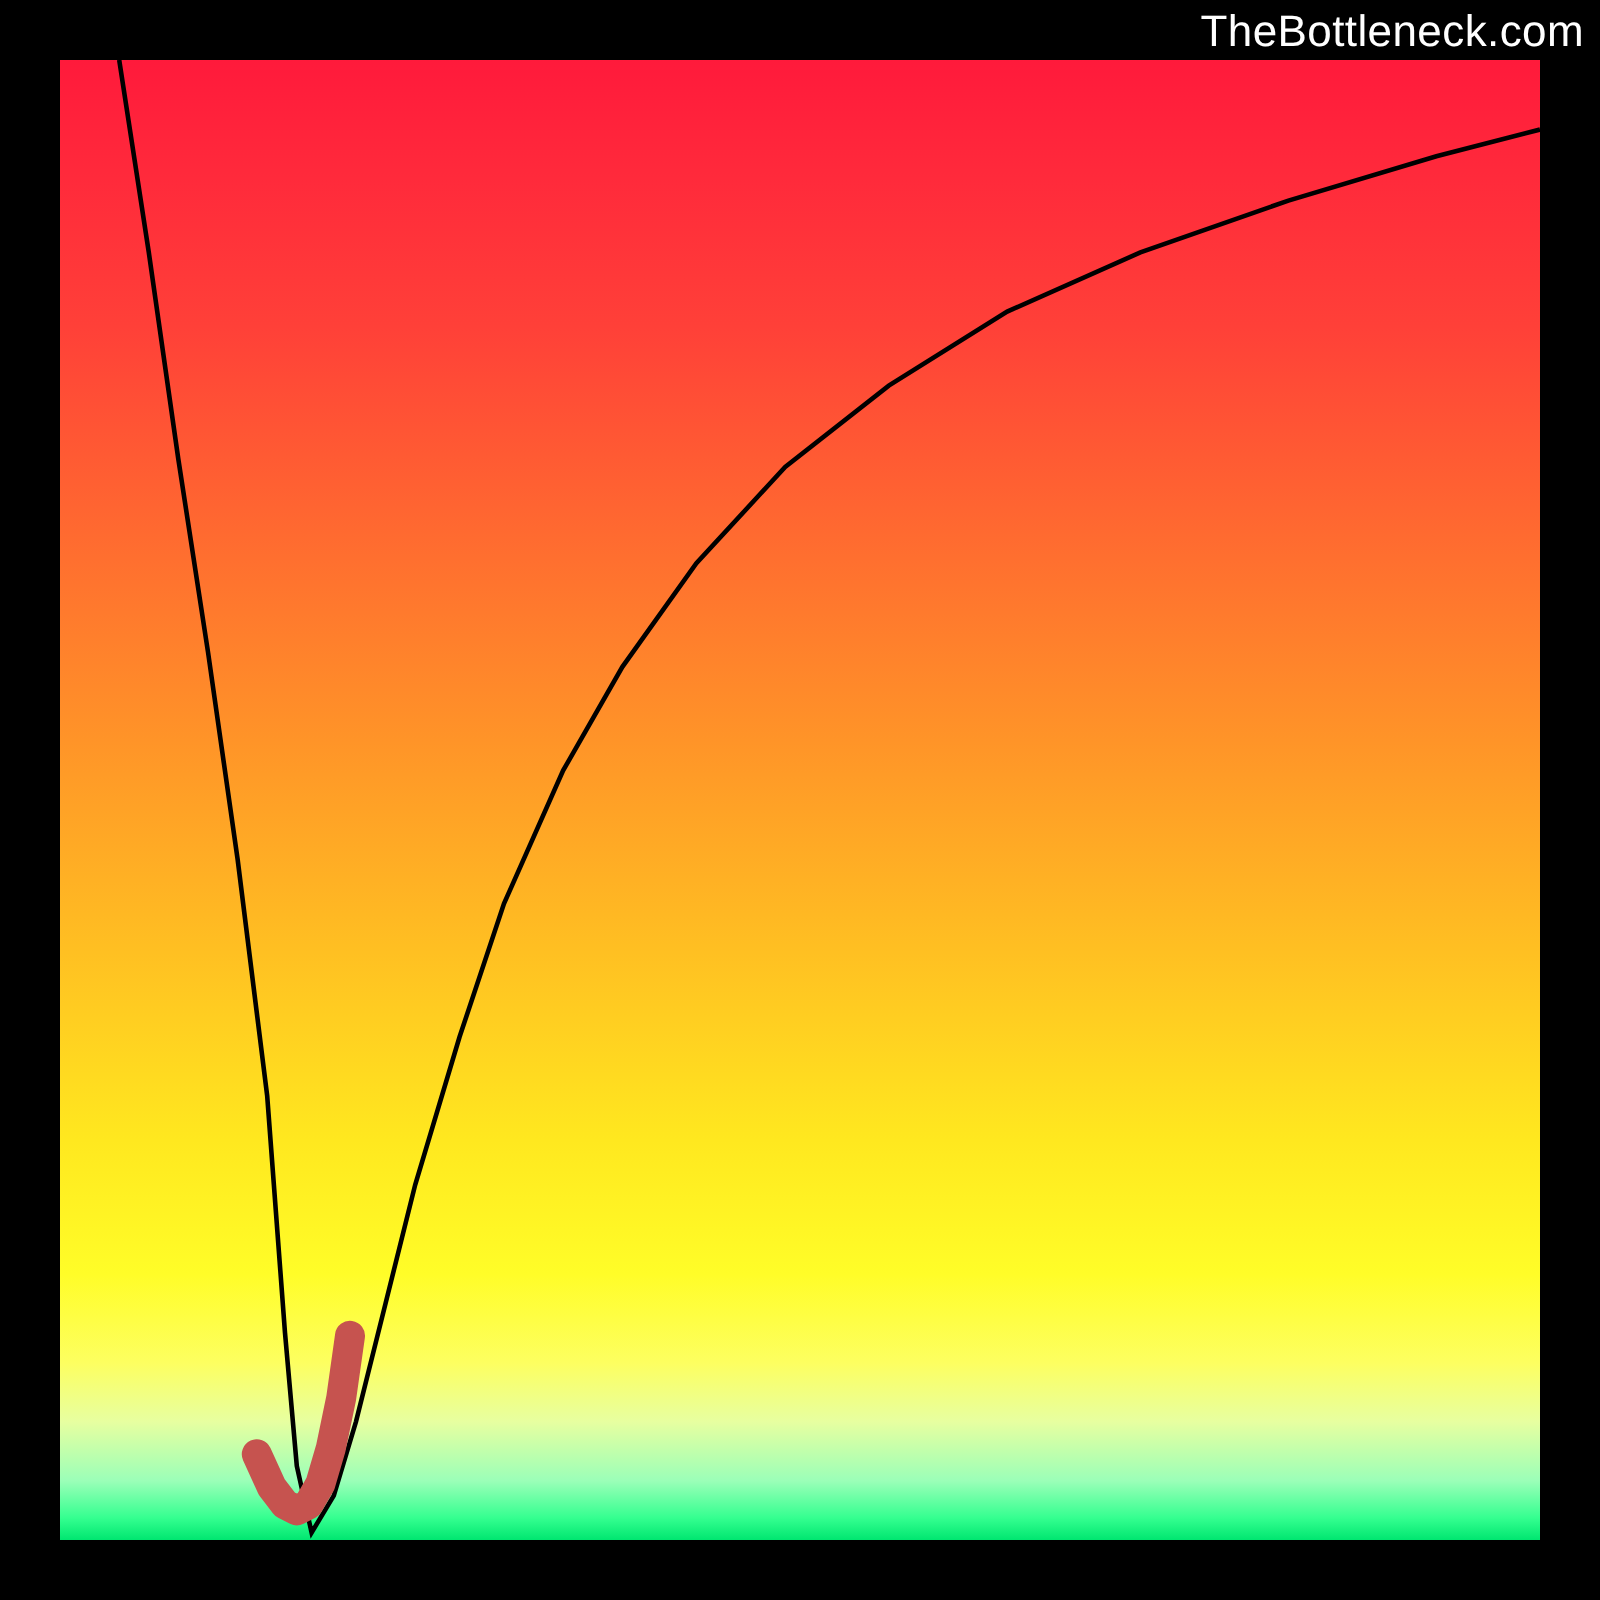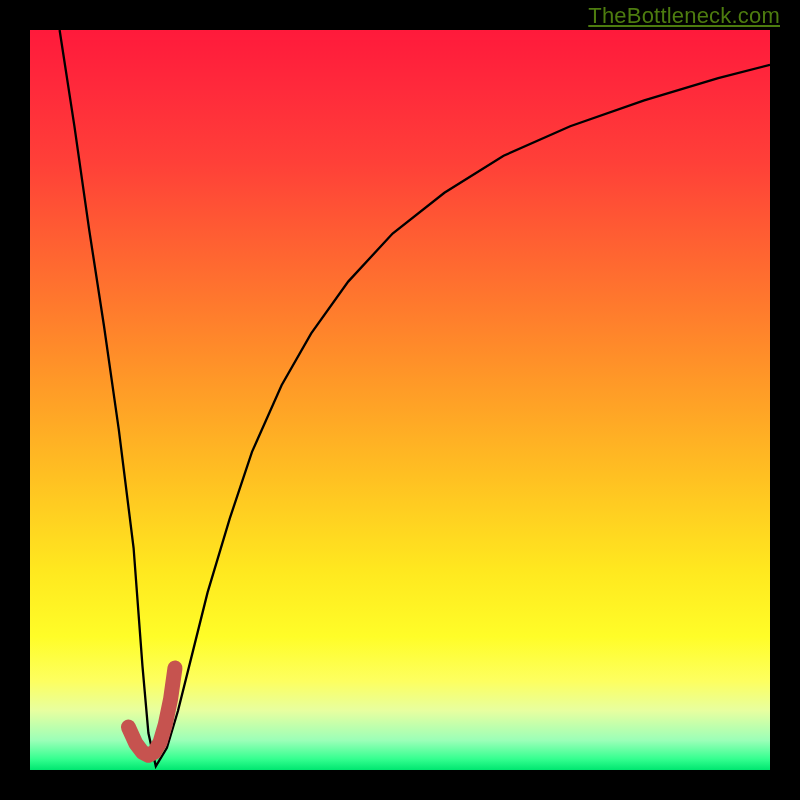--- a/index.html
+++ b/index.html
@@ -47,27 +47,26 @@
   }
   .curve-svg {
     position: absolute;
     inset: 0;
     width: 100%;
     height: 100%;
   }
   .watermark {
     position: absolute;
     top: 3px;
-    right: 20px;
-    color: #4d7c0f;
+    right: 8px;
+    color: #ffffff;
     font-size: 22px;
     font-weight: 500;
     letter-spacing: 0.2px;
     user-select: none;
-    text-decoration: underline;
   }
 </style>
 </head>
 <body>
 
 <div class="frame">
   <div class="watermark">TheBottleneck.com</div>
 
   <div class="plot-area">
     <div class="gradient"></div>

